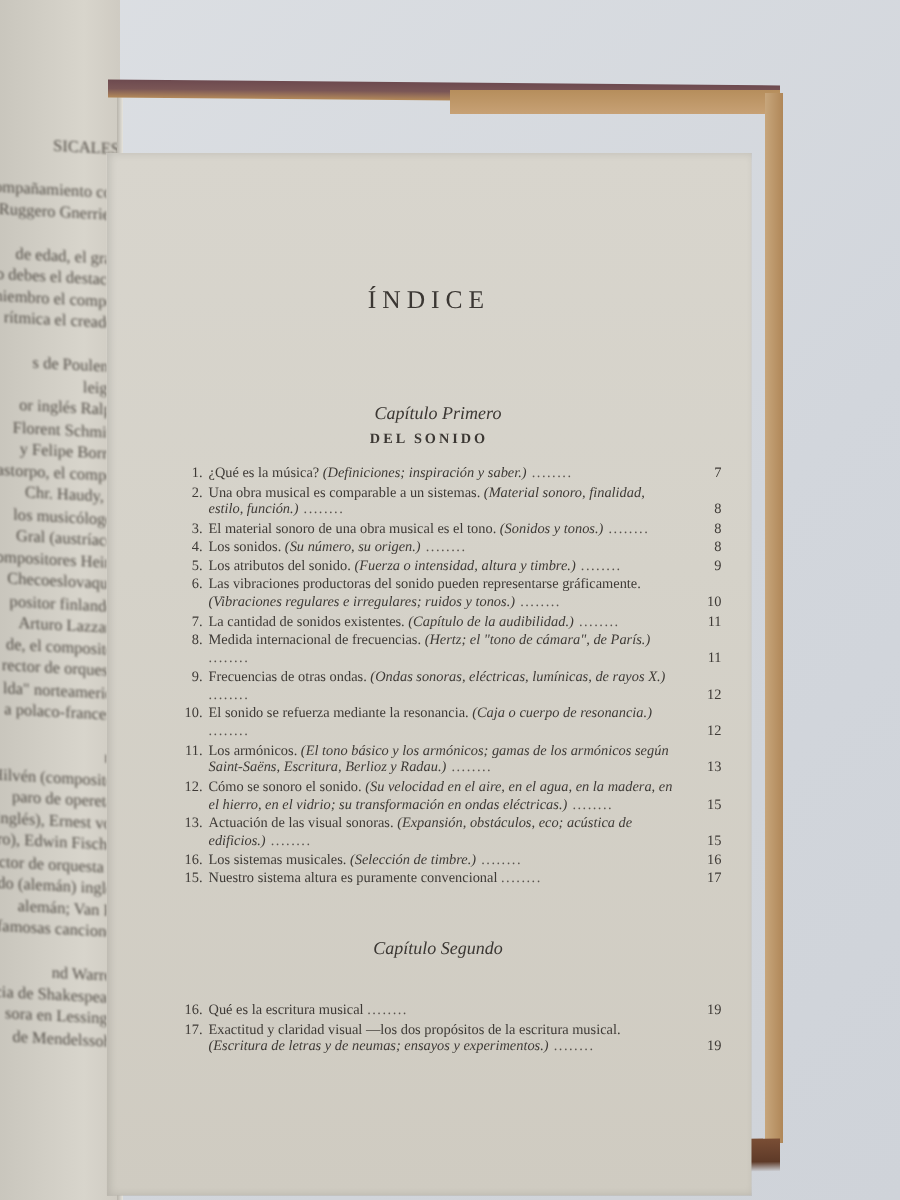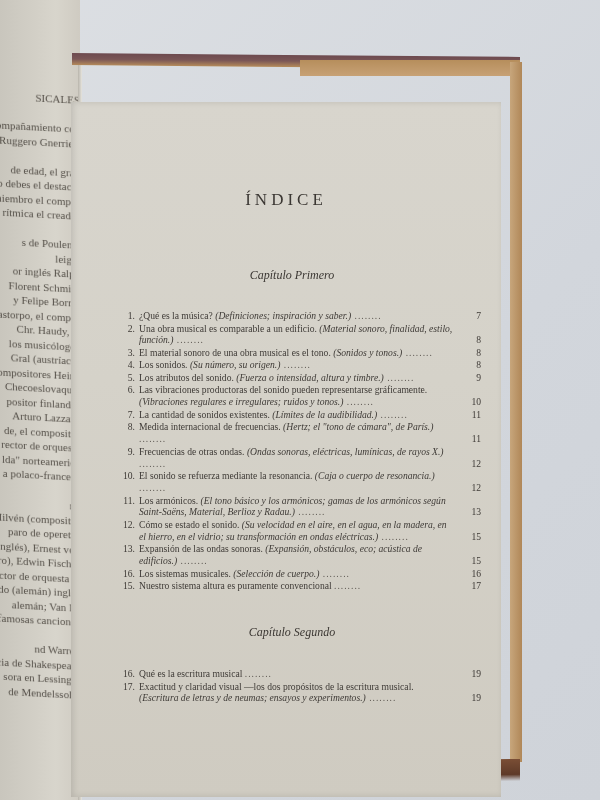--- a/index.html
+++ b/index.html
@@ -135,35 +135,36 @@
 
 <div class="cover-top"></div>
 <div class="cover-top-right"></div>
 <div class="cover-right"></div>
 <div class="cover-bottom"></div>
 
 <div class="page">
   <div class="page-title">ÍNDICE</div>
 
   <div class="chapter-label" style="top:166px">Capítulo Primero</div>
+  <div class="chapter-title" style="top:186px">DEL SONIDO</div>
   <div class="toc" id="toc-0" style="top:208px">
       <div class="entry"><span class="num">1.</span><span class="txt">¿Qué es la música? </span><i>(Definiciones; inspiración y saber.)</i><span class="dots"> ........</span><span class="pg">7</span></div>
-      <div class="entry"><span class="num">2.</span><span class="txt">Una obra musical es comparable a un edificio. </span><i>(Material sonoro, finalidad, estilo, función.)</i><span class="dots"> ........</span><span class="pg">8</span></div>
+      <div class="entry"><span class="num">2.</span><span class="txt">Una obra musical es comparable a un sistemas. </span><i>(Material sonoro, finalidad, estilo, función.)</i><span class="dots"> ........</span><span class="pg">8</span></div>
       <div class="entry"><span class="num">3.</span><span class="txt">El material sonoro de una obra musical es el tono. </span><i>(Sonidos y tonos.)</i><span class="dots"> ........</span><span class="pg">8</span></div>
       <div class="entry"><span class="num">4.</span><span class="txt">Los sonidos. </span><i>(Su número, su origen.)</i><span class="dots"> ........</span><span class="pg">8</span></div>
       <div class="entry"><span class="num">5.</span><span class="txt">Los atributos del sonido. </span><i>(Fuerza o intensidad, altura y timbre.)</i><span class="dots"> ........</span><span class="pg">9</span></div>
       <div class="entry"><span class="num">6.</span><span class="txt">Las vibraciones productoras del sonido pueden representarse gráficamente. </span><i>(Vibraciones regulares e irregulares; ruidos y tonos.)</i><span class="dots"> ........</span><span class="pg">10</span></div>
-      <div class="entry"><span class="num">7.</span><span class="txt">La cantidad de sonidos existentes. </span><i>(Límites de la audibilidad.)</i><span class="dots"> ........</span><span class="pg">11</span></div>
+      <div class="entry"><span class="num">7.</span><span class="txt">La cantidad de sonidos existentes. </span><i>(Capítulo de la audibilidad.)</i><span class="dots"> ........</span><span class="pg">11</span></div>
       <div class="entry"><span class="num">8.</span><span class="txt">Medida internacional de frecuencias. </span><i>(Hertz; el "tono de cámara", de París.)</i><span class="dots"> ........</span><span class="pg">11</span></div>
       <div class="entry"><span class="num">9.</span><span class="txt">Frecuencias de otras ondas. </span><i>(Ondas sonoras, eléctricas, lumínicas, de rayos X.)</i><span class="dots"> ........</span><span class="pg">12</span></div>
       <div class="entry"><span class="num">10.</span><span class="txt">El sonido se refuerza mediante la resonancia. </span><i>(Caja o cuerpo de resonancia.)</i><span class="dots"> ........</span><span class="pg">12</span></div>
-      <div class="entry"><span class="num">11.</span><span class="txt">Los armónicos. </span><i>(El tono básico y los armónicos; gamas de los armónicos según Saint-Saëns, Material, Berlioz y Radau.)</i><span class="dots"> ........</span><span class="pg">13</span></div>
-      <div class="entry"><span class="num">12.</span><span class="txt">Cómo se estado el sonido. </span><i>(Su velocidad en el aire, en el agua, en la madera, en el hierro, en el vidrio; su transformación en ondas eléctricas.)</i><span class="dots"> ........</span><span class="pg">15</span></div>
-      <div class="entry"><span class="num">13.</span><span class="txt">Expansión de las ondas sonoras. </span><i>(Expansión, obstáculos, eco; acústica de edificios.)</i><span class="dots"> ........</span><span class="pg">15</span></div>
-      <div class="entry"><span class="num">16.</span><span class="txt">Los sistemas musicales. </span><i>(Selección de cuerpo.)</i><span class="dots"> ........</span><span class="pg">16</span></div>
+      <div class="entry"><span class="num">11.</span><span class="txt">Los armónicos. </span><i>(El tono básico y los armónicos; gamas de los armónicos según Saint-Saëns, Escritura, Berlioz y Radau.)</i><span class="dots"> ........</span><span class="pg">13</span></div>
+      <div class="entry"><span class="num">12.</span><span class="txt">Cómo se sonoro el sonido. </span><i>(Su velocidad en el aire, en el agua, en la madera, en el hierro, en el vidrio; su transformación en ondas eléctricas.)</i><span class="dots"> ........</span><span class="pg">15</span></div>
+      <div class="entry"><span class="num">13.</span><span class="txt">Actuación de las visual sonoras. </span><i>(Expansión, obstáculos, eco; acústica de edificios.)</i><span class="dots"> ........</span><span class="pg">15</span></div>
+      <div class="entry"><span class="num">16.</span><span class="txt">Los sistemas musicales. </span><i>(Selección de timbre.)</i><span class="dots"> ........</span><span class="pg">16</span></div>
       <div class="entry"><span class="num">15.</span><span class="txt">Nuestro sistema altura es puramente convencional </span><span class="dots"> ........</span><span class="pg">17</span></div>
     </div>
 
   <div class="chapter-label" style="top:523px">Capítulo Segundo</div>
   <div class="toc" id="toc-1" style="top:566px">
       <div class="entry"><span class="num">16.</span><span class="txt">Qué es la escritura musical </span><span class="dots"> ........</span><span class="pg">19</span></div>
       <div class="entry"><span class="num">17.</span><span class="txt">Exactitud y claridad visual —los dos propósitos de la escritura musical. </span><i>(Escritura de letras y de neumas; ensayos y experimentos.)</i><span class="dots"> ........</span><span class="pg">19</span></div>
     </div>
 </div>
 

